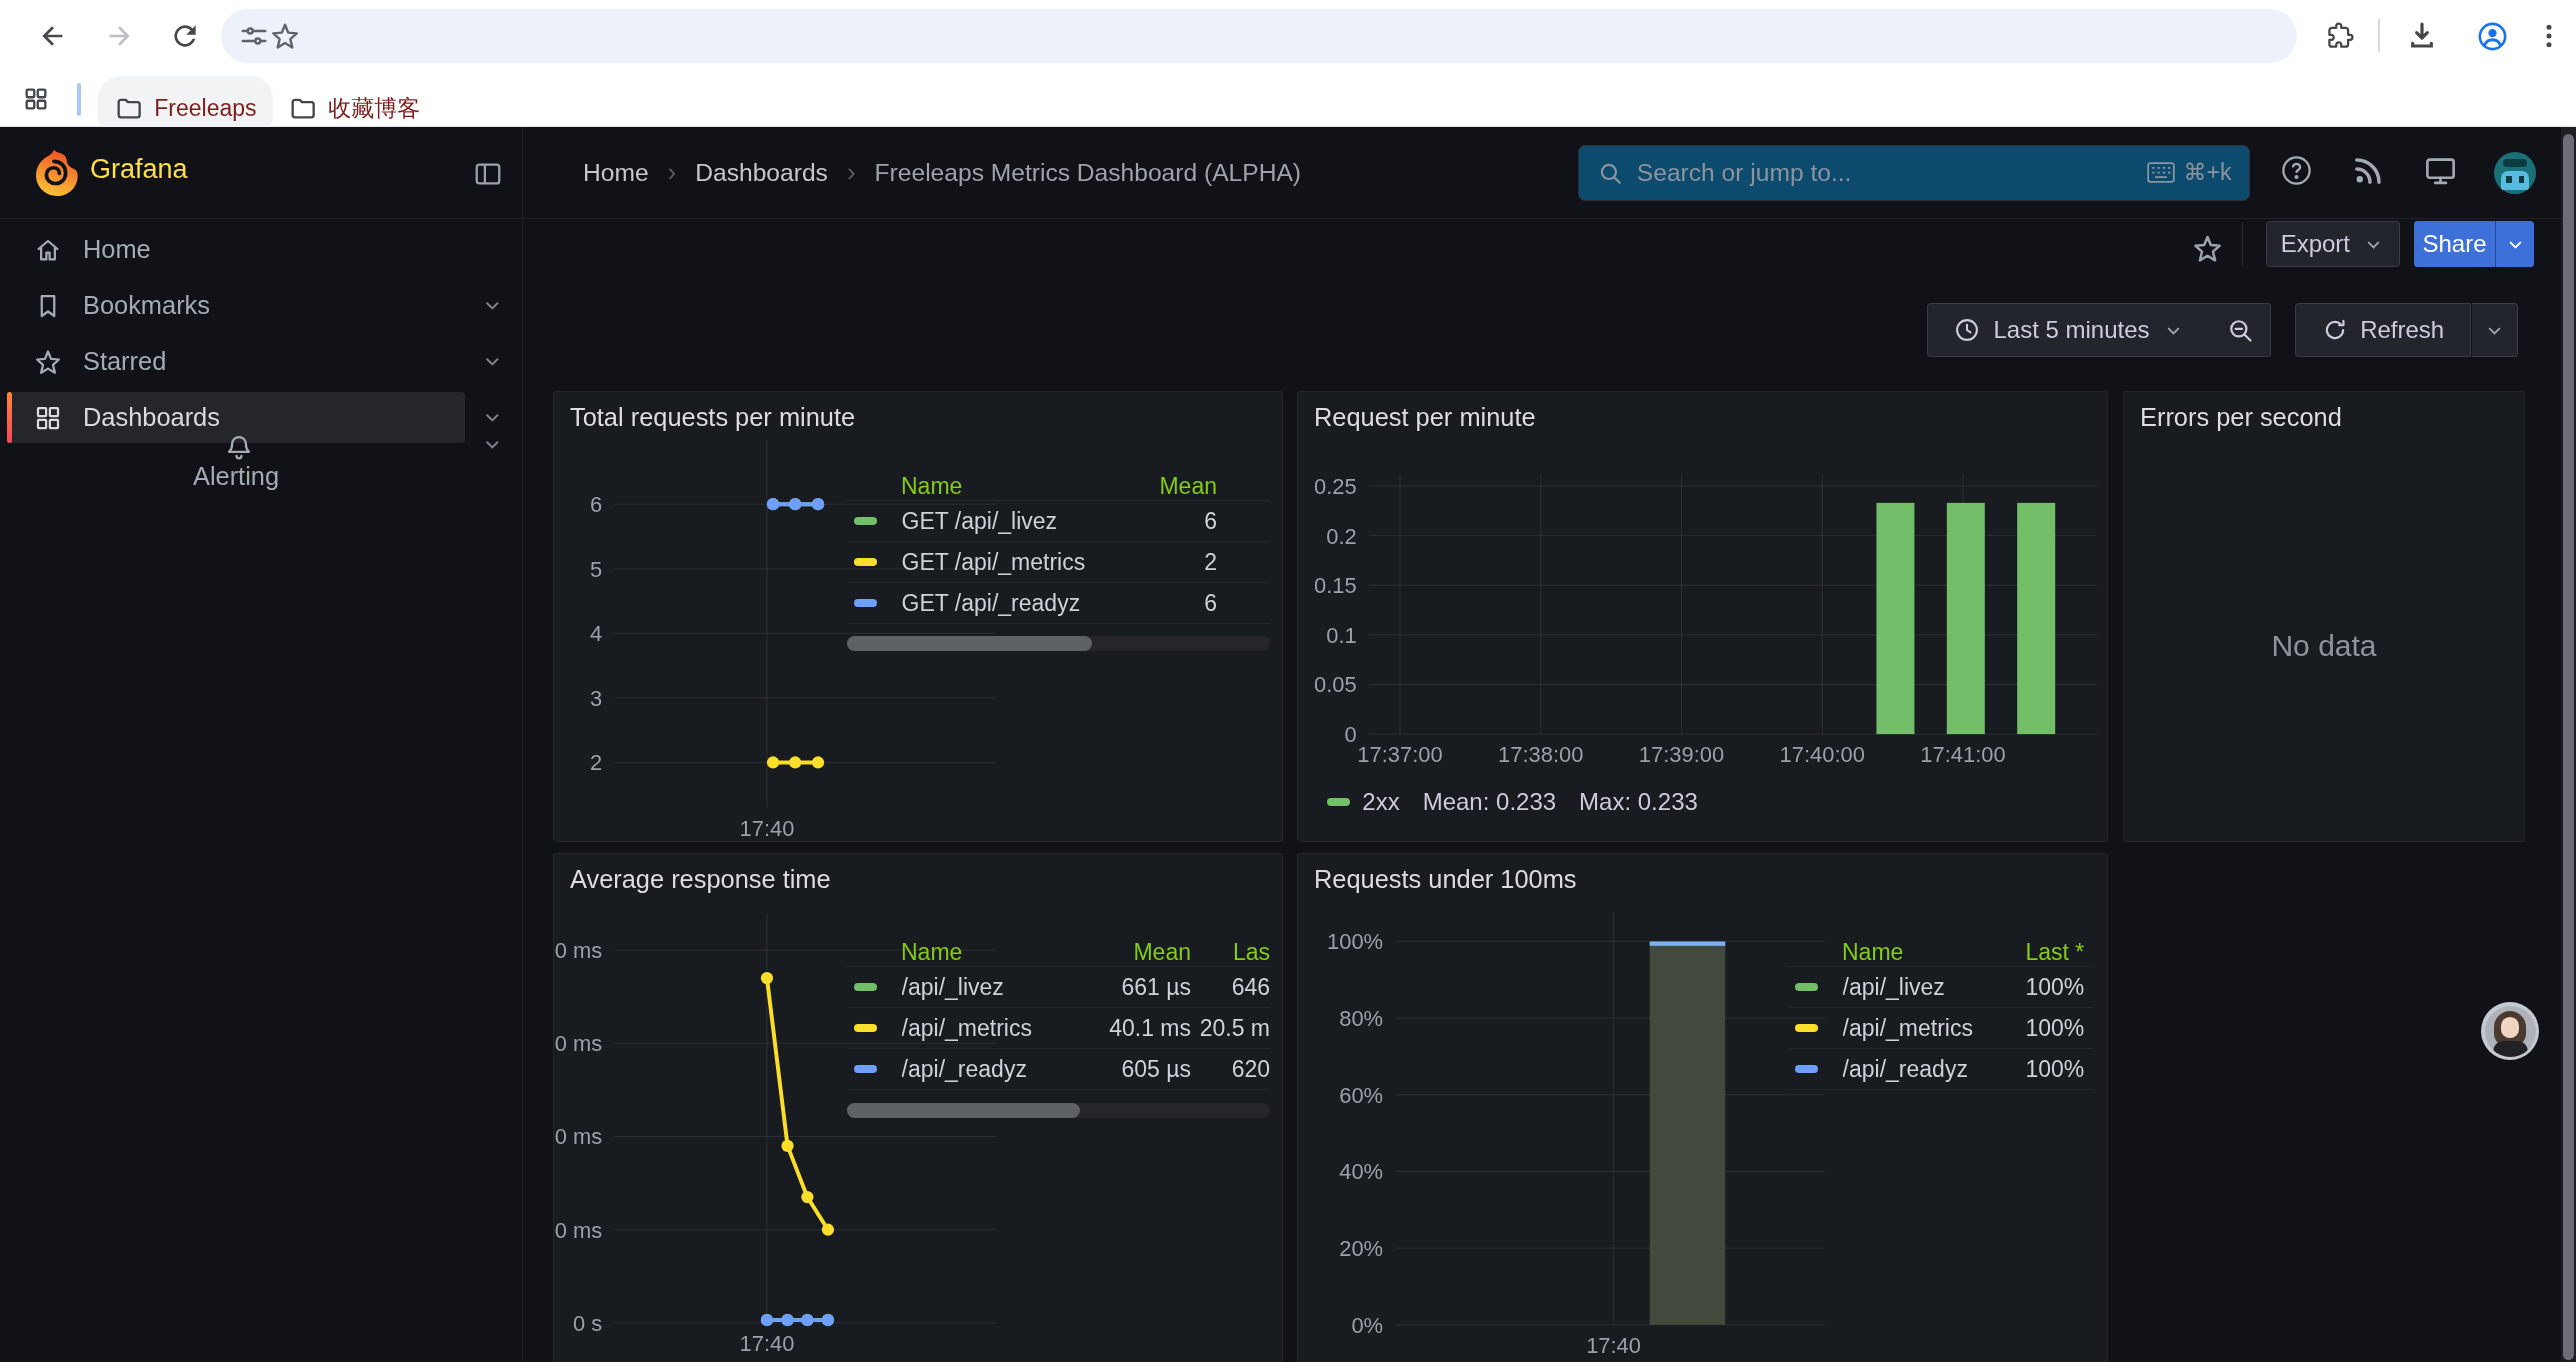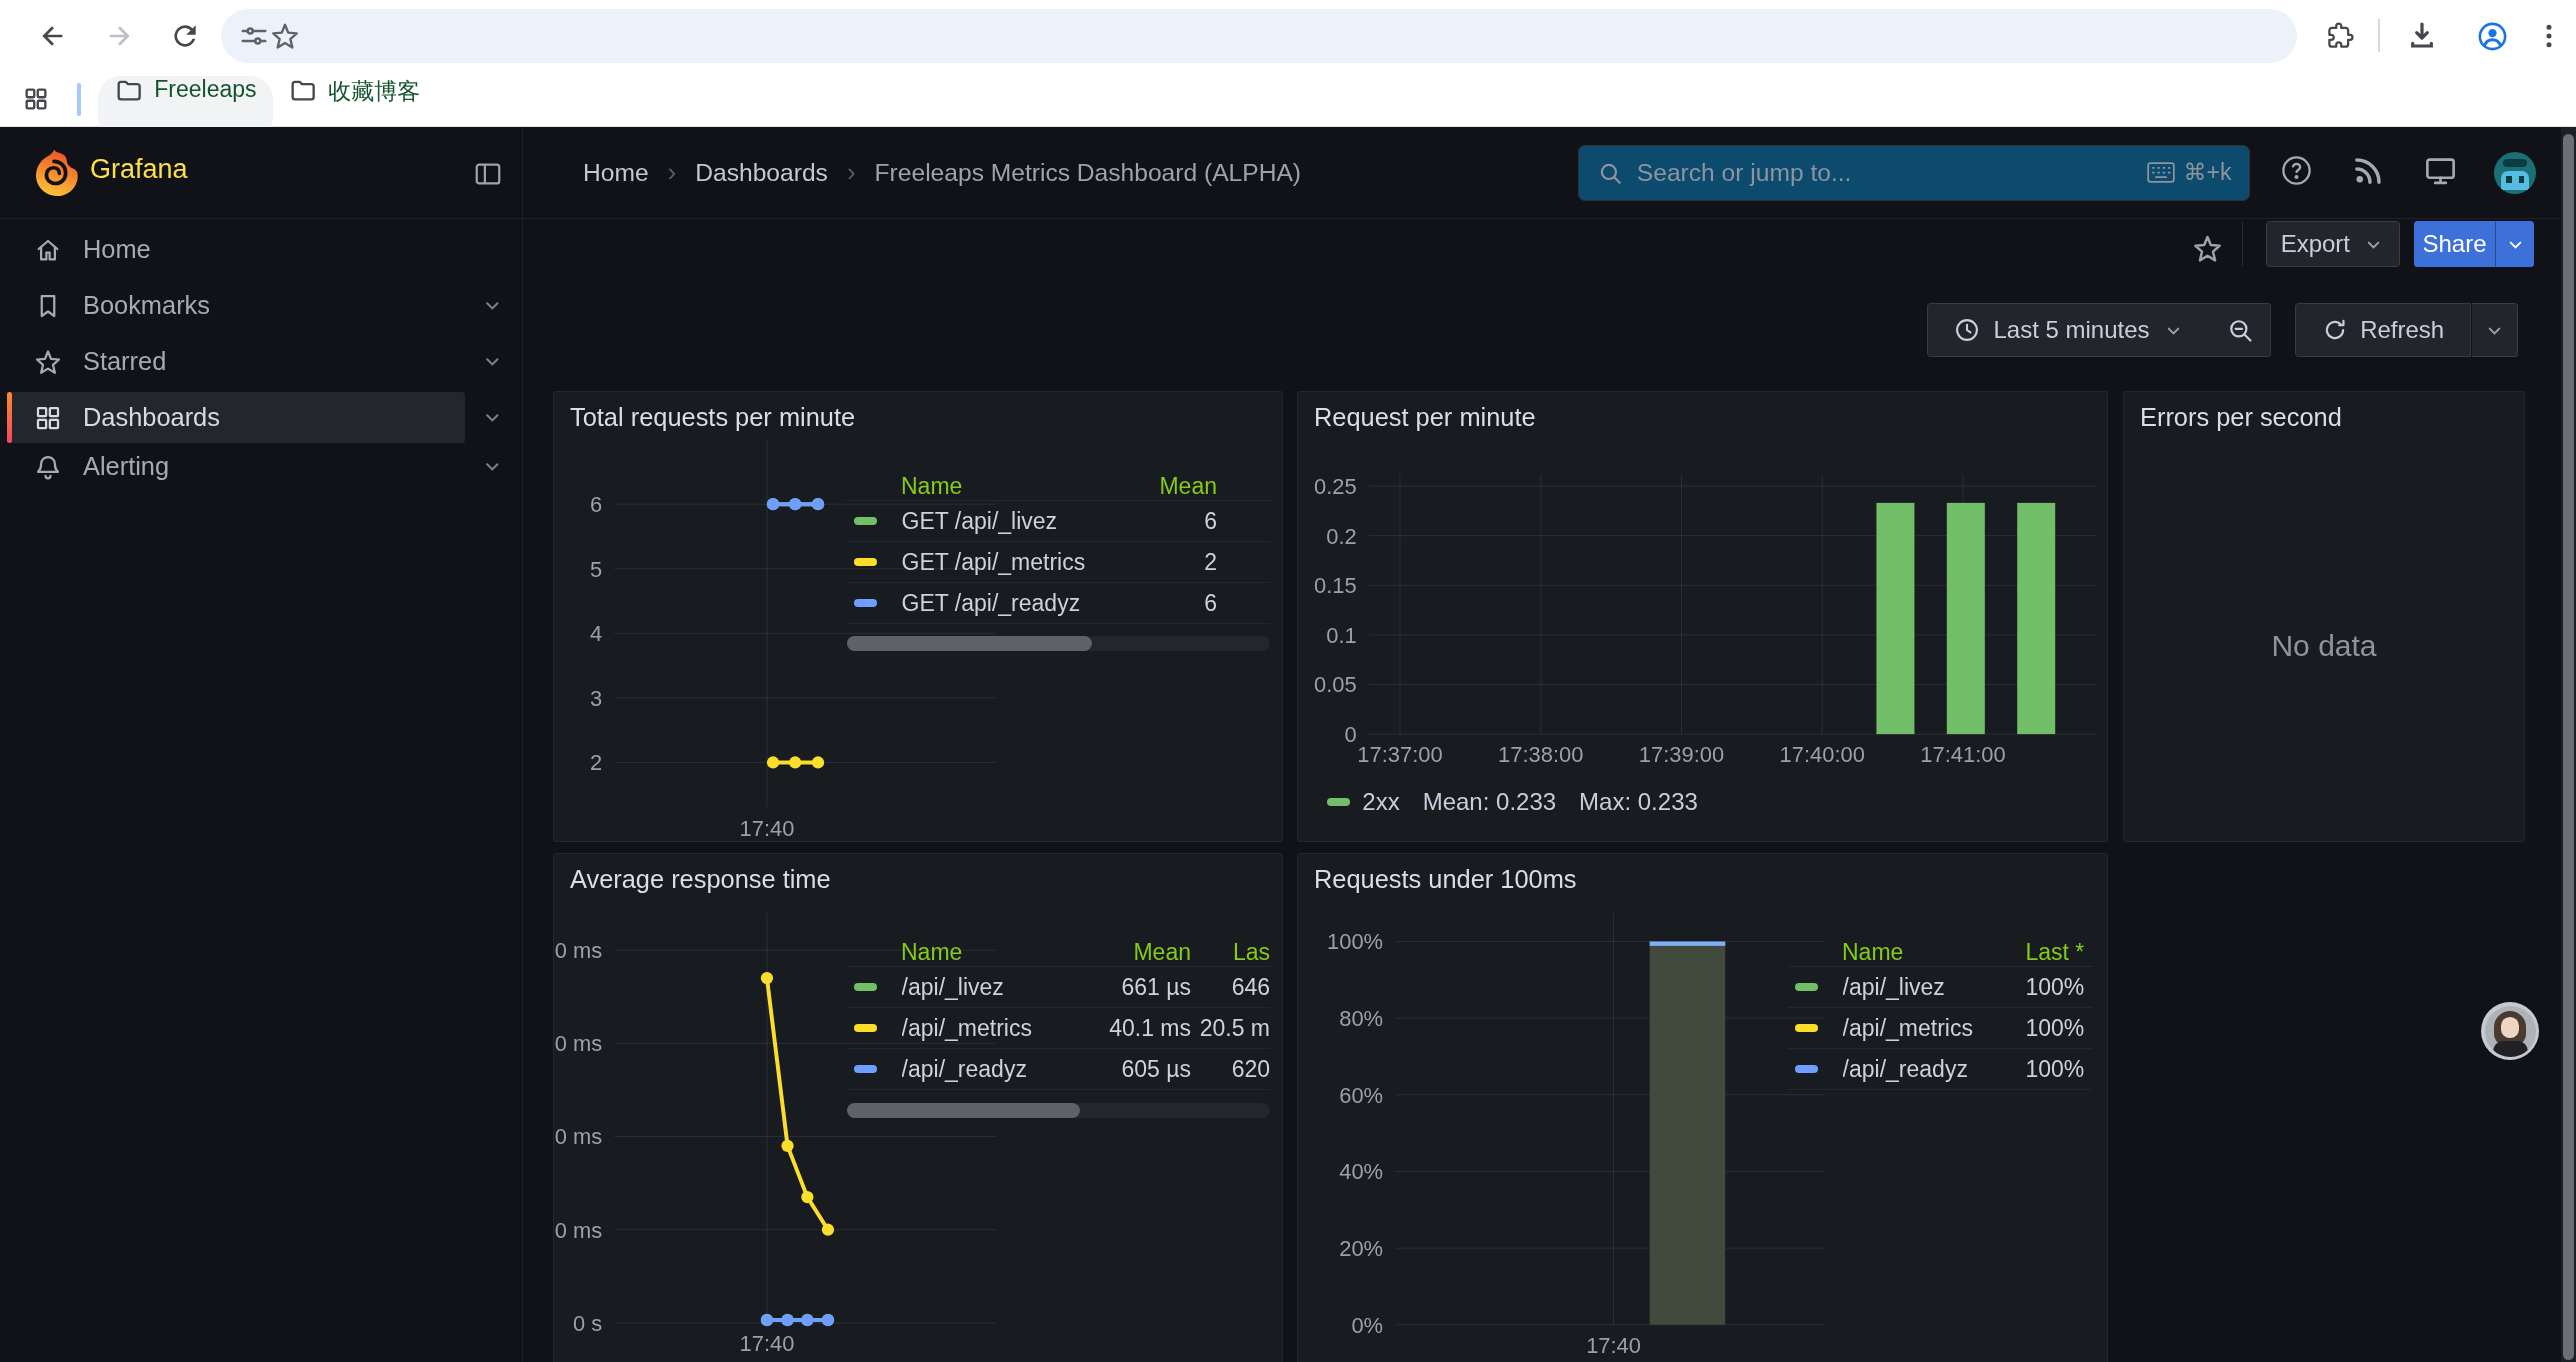--- a/index.html
+++ b/index.html
@@ -6,21 +6,21 @@
   #stage{position:relative;width:2576px;height:1363px;overflow:hidden;background:#111217;}
   .a{position:absolute;}
   svg{display:block;}
 
   
   .chrome{left:0;top:0;width:2576px;height:72px;background:#ffffff;}
   .bkbar{left:0;top:72px;width:2576px;height:54px;background:#ffffff;border-bottom:0.9px solid #E2E4E8;}
   .cbtn{display:flex;align-items:center;justify-content:center;width:53px;height:53px;border-radius:50%;color:#45474B;}
   .urlbar{left:221px;top:8.8px;width:2076px;height:54px;background:#EDF2FA;border-radius:27px;display:flex;align-items:center;padding:0 17.5px;box-sizing:border-box;}
   .urltext{font-size:25.4px;color:#1F2125;white-space:nowrap;overflow:hidden;flex:1;margin-left:16px;}
-  .bchip{display:flex;align-items:flex-start;gap:12.3px;height:64px;padding:0 16px;border-radius:23px;color:#14532d;font-size:23px;}
+  .bchip{display:flex;align-items:center;gap:12.3px;height:64px;padding:0 16px;border-radius:23px;color:#7f1d1d;font-size:23px;}
   .bchip.bg{background:#F1F3F4;}
   .bksep{width:3.5px;height:33px;background:#A8C7FA;border-radius:1.8px;}
 
   
   .sidebar{left:0;top:127px;width:523px;height:1235px;background:#111217;border-right:0.9px solid #1E2126;box-sizing:border-box;}
   .brandrow{position:absolute;left:0;top:0;width:100%;height:92px;border-bottom:0.9px solid #1E2126;box-sizing:border-box;}
   .brand-name{position:absolute;left:90px;top:27px;font-size:27px;font-weight:500;color:#fde047;}
   .navitem{position:absolute;left:7px;width:458px;height:51px;border-radius:3.5px;display:flex;align-items:center;color:#A5ABB4;font-size:25.4px;cursor:pointer;}
   .navitem .nicon{margin:0 20px 0 26px;display:flex;}
   .navitem.active{background:#24262B;color:#D9DBDF;}
@@ -214,21 +214,21 @@
             <rect x="13.5" y="4" width="6.5" height="6.5" rx="0.5"></rect>
             <rect x="4" y="13.5" width="6.5" height="6.5" rx="0.5"></rect>
             <rect x="13.5" y="13.5" width="6.5" height="6.5" rx="0.5"></rect>
           </svg>
         </span>
       <span>Dashboards</span>
       <svg class="nav-chev" width="24.6" height="24.6" viewBox="0 0 24 24" fill="none" stroke="currentColor" stroke-width="2" stroke-linecap="round">
           <path d="M7 10l5 5 5-5"></path>
         </svg>
     </div>
-    <div class="navitem" style="top:314px;">
+    <div class="navitem" style="top:305px;flex-direction:column;">
       <span class="nicon">
           <svg width="30" height="30" viewBox="0 0 24 24" fill="none" stroke="currentColor" stroke-width="1.8" stroke-linecap="round" stroke-linejoin="round">
             <path d="M12 4a5.5 5.5 0 0 0-5.5 5.5c0 4-1.4 5.4-2.4 6.4h15.8c-1-1-2.4-2.4-2.4-6.4A5.5 5.5 0 0 0 12 4z"></path>
             <path d="M10 19a2 2 0 0 0 4 0"></path>
           </svg>
         </span>
       <span>Alerting</span>
       <svg class="nav-chev" width="24.6" height="24.6" viewBox="0 0 24 24" fill="none" stroke="currentColor" stroke-width="2" stroke-linecap="round">
           <path d="M7 10l5 5 5-5"></path>
         </svg>

